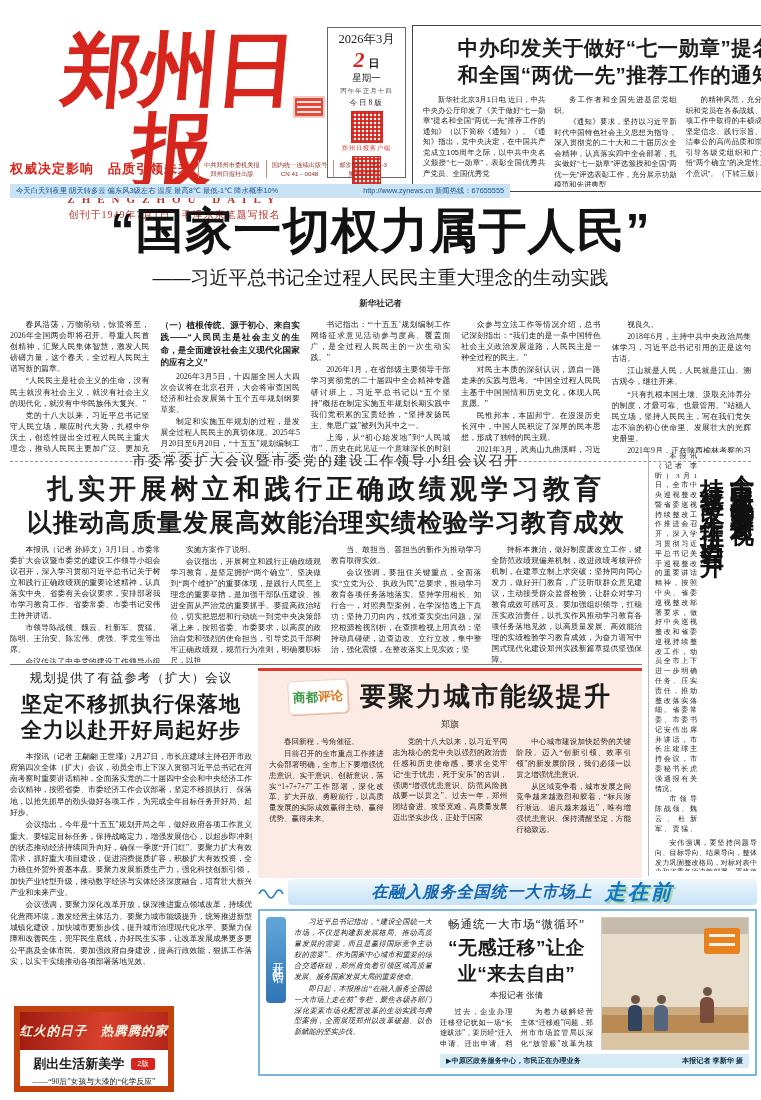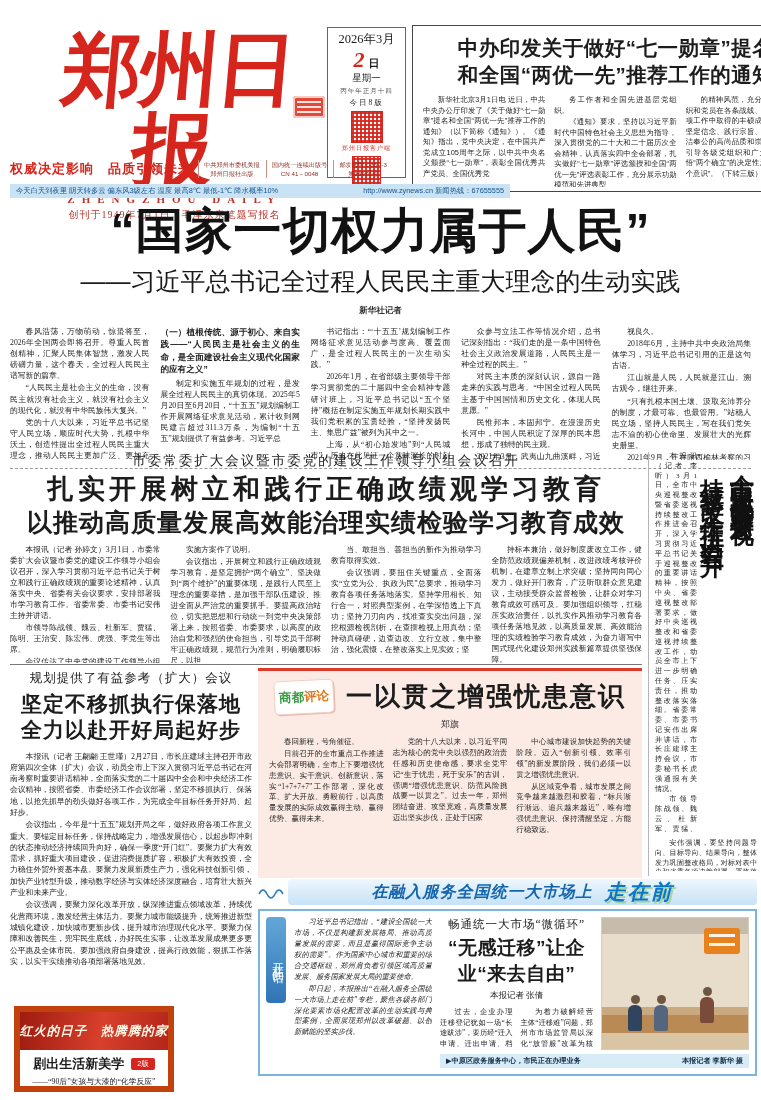--- a/index.html
+++ b/index.html
@@ -49,21 +49,21 @@
   .slogan{color:#d6251c;font-weight:bold;font-size:13px;letter-spacing:1px;white-space:nowrap;}
   .srow-seg{border-left:1px solid #cc8a80;margin-left:6px;padding-left:5px;text-align:center;
             font-size:6.2px;color:#8c2f24;line-height:1.5;white-space:nowrap;}
   .srow-seg:first-of-type{border-left:none;}
   #weather{left:10px;top:184px;width:500px;height:14px;background:#c9e3f4;color:#17538f;font-size:7.3px;
            display:flex;align-items:center;justify-content:space-between;padding:0 6px;box-sizing:border-box;}
 
   
   #lead{left:10px;top:204px;width:741px;}
   .lead-h1{font-size:48px;font-weight:bold;text-align:center;line-height:1.12;letter-spacing:1px;color:#121212;}
-  .lead-sub{text-align:center;font-size:25px;margin-top:7px;color:#1a1a1a;}
+  .lead-sub{text-align:center;font-size:19px;margin-top:7px;color:#1a1a1a;}
   .lead-by{text-align:center;font-size:8.5px;margin-top:7px;color:#333;font-weight:bold;}
   .lead-cols{display:flex;gap:11px;margin-top:9px;height:134px;overflow:hidden;}
   .lead-col{flex:1;font-size:7.8px;line-height:1.43;}
   .lead-subhead{font-weight:bold;font-size:8.6px;line-height:1.45;margin-bottom:2px;
                 font-family:"Liberation Sans","DejaVu Sans",sans-serif;}
   .rule-dashed{border:none;border-top:1px dashed #999;margin:8px 0 0;}
 
   
   #committee{left:10px;top:452px;width:632px;}
   .cm-kicker{text-align:center;font-size:13.5px;letter-spacing:2px;color:#222;}
@@ -238,20 +238,21 @@
     <div class="lead-by">新华社记者</div>
     <div class="lead-cols">
       <div class="lead-col jc">
           <p>春风浩荡，万物萌动，惊蛰将至，2026年全国两会即将召开。尊重人民首创精神，汇聚人民集体智慧，激发人民磅礴力量，这个春天，全过程人民民主谱写新的篇章。</p>
           <p>“人民民主是社会主义的生命，没有民主就没有社会主义，就没有社会主义的现代化，就没有中华民族伟大复兴。”</p>
           <p>党的十八大以来，习近平总书记坚守人民立场，顺应时代大势，扎根中华沃土，创造性提出全过程人民民主重大理念，推动人民民主更加广泛、更加充分、更加健全，社会主义民主政治焕发勃勃生机，凝聚起亿万人民同心奋进、共襄强国建设、民族复兴伟业的主动精神和创造精神。</p>
         </div>
       <div class="lead-col jc">
         <div class="lead-subhead noind">（一）植根传统、源于初心、来自实践——“人民民主是社会主义的生命，是全面建设社会主义现代化国家的应有之义”</div>
         <div>
+            <p>2026年3月5日，十四届全国人大四次会议将在北京召开，大会将审查国民经济和社会发展第十五个五年规划纲要草案。</p>
             <p>制定和实施五年规划的过程，是发展全过程人民民主的真切体现。2025年5月20日至6月20日，“十五五”规划编制工作开展网络征求意见活动，累计收到网民建言超过311.3万条，为编制“十五五”规划提供了有益参考。习近平总</p>
           </div>
       </div>
       <div class="lead-col jc">
           <p>书记指出：“‘十五五’规划编制工作网络征求意见活动参与度高、覆盖面广，是全过程人民民主的一次生动实践。”</p>
           <p>2026年1月，在省部级主要领导干部学习贯彻党的二十届四中全会精神专题研讨班上，习近平总书记以“五个坚持”概括在制定实施五年规划长期实践中我们党积累的宝贵经验，“坚持发扬民主、集思广益”被列为其中之一。</p>
           <p>上海，从“初心始发地”到“人民城市”，历史在此见证一个意味深长的时刻——</p>
         </div>
       <div class="lead-col jc">
           <p>众参与立法工作等情况介绍，总书记深刻指出：“我们走的是一条中国特色社会主义政治发展道路，人民民主是一种全过程的民主。”</p>
@@ -324,21 +325,21 @@
         <p>会议强调，要聚力深化改革开放，纵深推进重点领域改革，持续优化营商环境，激发经营主体活力。要聚力城市能级提升，统筹推进新型城镇化建设，加快城市更新步伐，提升城市治理现代化水平。要聚力保障和改善民生，兜牢民生底线，办好民生实事，让改革发展成果更多更公平惠及全体市民。要加强政府自身建设，提高行政效能，狠抓工作落实，以实干实绩推动各项部署落地见效。</p>
       </div>
   </div>
 
   <div id="opinion" class="abs">
     <div class="op-head">
       <div class="op-logo sans">
         <span class="g">商都</span>
         <span class="o">评论</span>
       </div>
-      <div class="op-title">一以贯之增强忧患意识</div>
+      <div class="op-title">要聚力城市能级提升</div>
     </div>
     <div class="op-author">郑旗</div>
     <div class="op-cols">
       <div class="op-col">
           <p>春回新程，号角催征。</p>
           <p>日前召开的全市重点工作推进大会部署明确，全市上下要增强忧患意识、实干意识、创新意识，落实“1+7+7+7”工作部署，深化改革、扩大开放、勇毅前行，以高质量发展的实际成效赢得主动、赢得优势、赢得未来。</p>
         </div>
       <div class="op-col">
           <p>党的十八大以来，以习近平同志为核心的党中央以强烈的政治责任感和历史使命感，要求全党牢记“生于忧患，死于安乐”的古训，强调“增强忧患意识、防范风险挑战要一以贯之”。过去一年，郑州团结奋进、攻坚克难，高质量发展迈出坚实步伐，正处于国家</p>
         </div>

